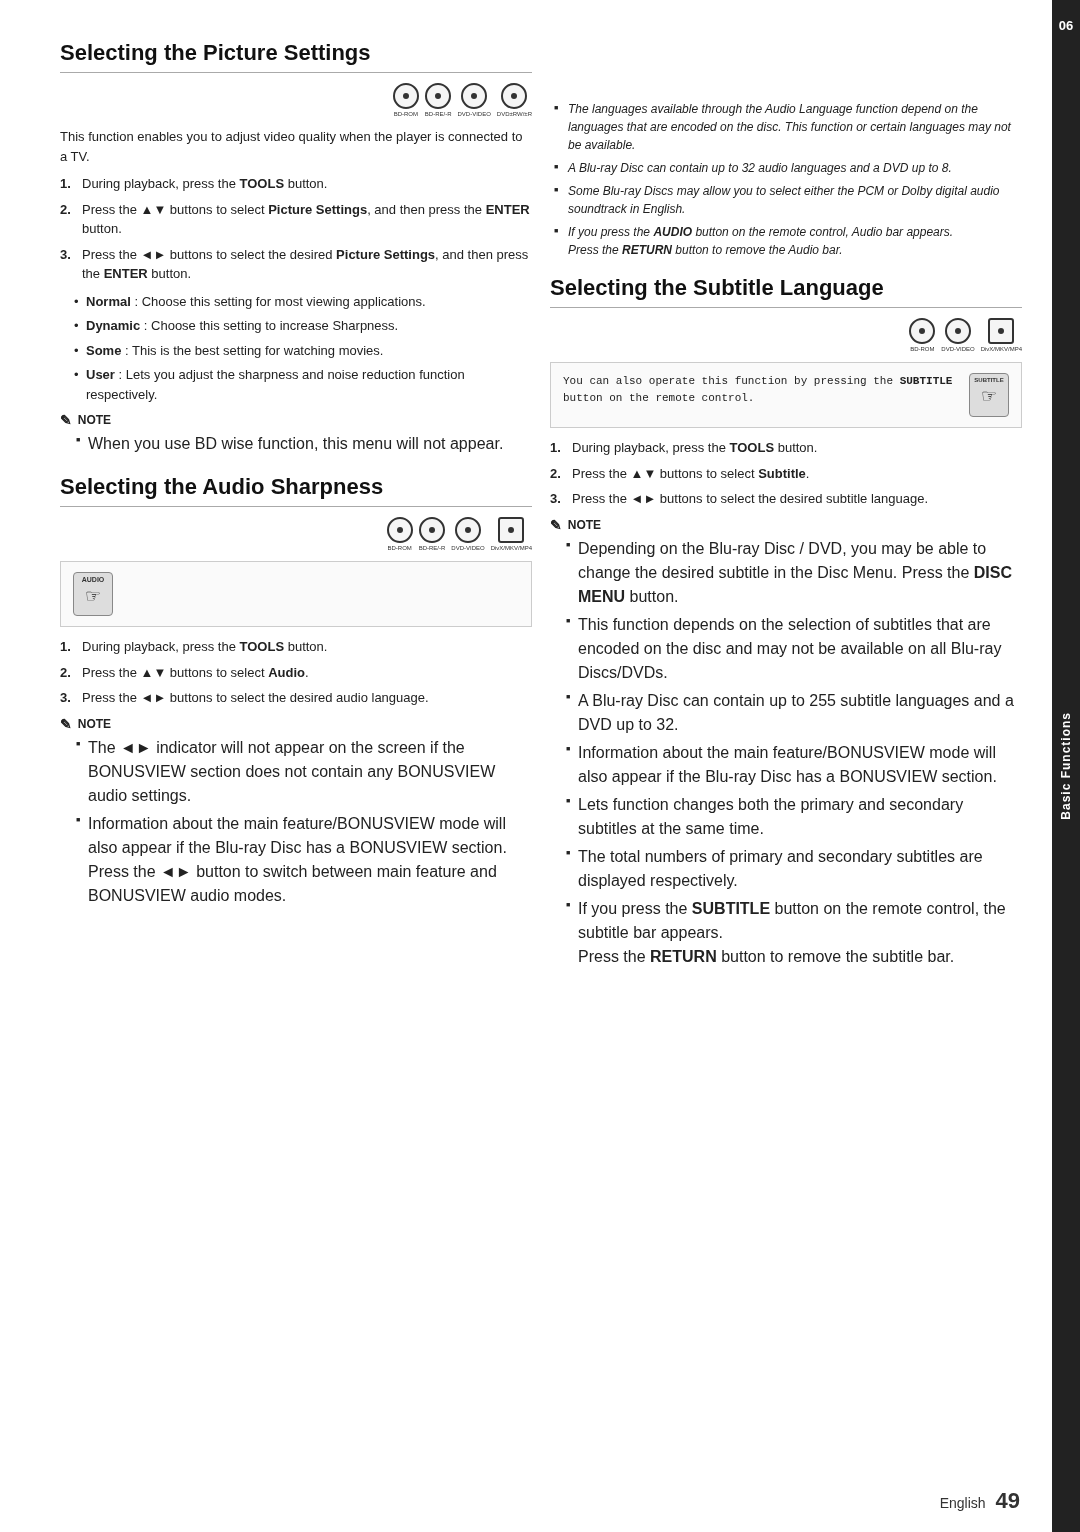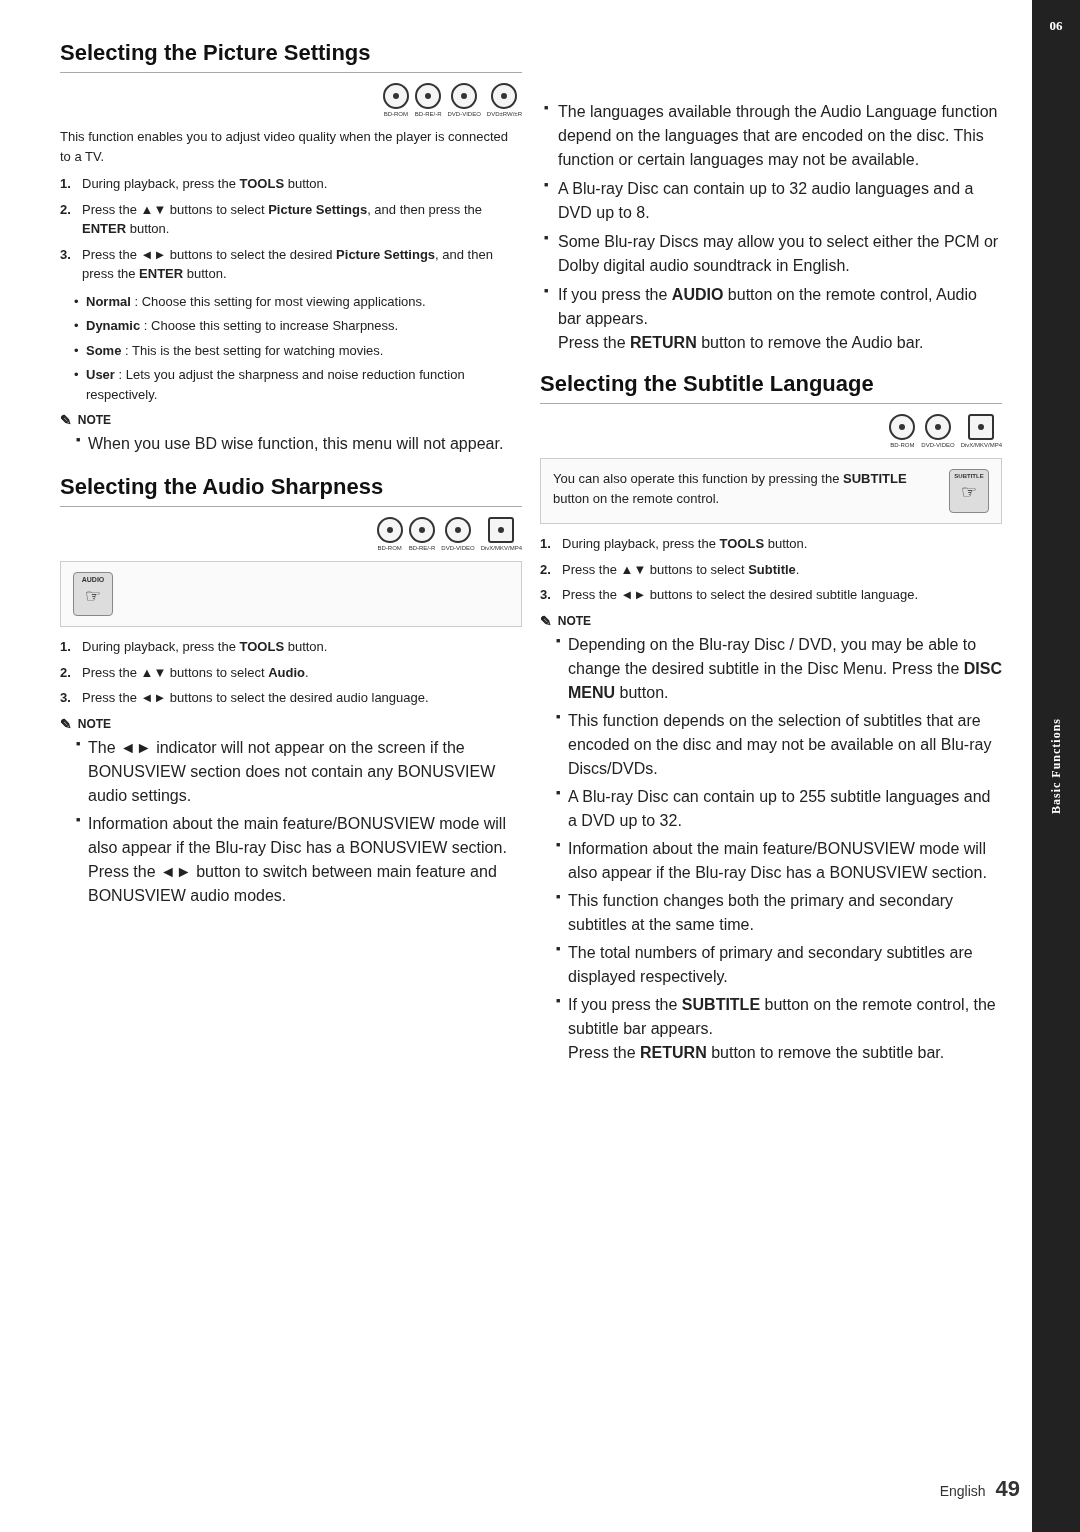--- a/index.html
+++ b/index.html
@@ -26,27 +26,26 @@
     }
     .left-col {
       flex: 1;
       max-width: 480px;
     }
     .right-col {
       flex: 1;
       max-width: 480px;
     }
     .side-tab {
-      width: 48px;
+      width: 28px;
       background: #222;
       display: flex;
       align-items: center;
       justify-content: center;
       position: relative;
-      font-family: Liberation Serif, serif;
     }
     .side-tab-text {
       color: #fff;
       font-size: 12px;
       font-weight: bold;
       writing-mode: vertical-rl;
       text-orientation: mixed;
       transform: rotate(180deg);
       white-space: nowrap;
       letter-spacing: 1px;
@@ -114,22 +113,23 @@
       border: 1px solid #ccc;
       padding: 10px 12px;
       margin: 10px 0;
       display: flex;
       align-items: flex-start;
       gap: 12px;
       background: #fafafa;
     }
     .info-box-text {
       flex: 1;
-      font-size: 13px;
+      font-size: 11px;
       line-height: 1.5;
+      font-family: Liberation Mono, monospace;
     }
     .remote-btn {
       width: 40px;
       height: 44px;
       border: 1px solid #888;
       background: #ddd;
       border-radius: 4px;
       display: flex;
       flex-direction: column;
       align-items: center;
@@ -219,38 +219,39 @@
       left: 0;
       top: 3px;
     }
 
     
     .sq-list {
       list-style: none;
       margin-left: 4px;
     }
     .sq-list li {
-      font-size: 16px;
+      font-size: 12px;
       line-height: 1.5;
       margin-bottom: 5px;
       position: relative;
       padding-left: 14px;
+      font-style: italic;
     }
     .sq-list li::before {
       content: '■';
       font-size: 7px;
       position: absolute;
       left: 0;
       top: 3px;
     }
 
     
     .page-footer {
       position: absolute;
-      bottom: 30px;
+      bottom: 18px;
       right: 60px;
       font-size: 14px;
       color: #333;
     }
     .page-footer .lang {
       margin-right: 6px;
     }
     .page-footer .page-num {
       font-size: 22px;
       font-weight: bold;
@@ -435,21 +436,21 @@
         <div class="note-section">
           <div class="note-title">
             <span class="note-icon">✎</span>
             <span>NOTE</span>
           </div>
           <ul class="note-list">
             <li>Depending on the Blu-ray Disc / DVD, you may be able to change the desired subtitle in the Disc Menu. Press the <strong>DISC MENU</strong> button.</li>
             <li>This function depends on the selection of subtitles that are encoded on the disc and may not be available on all Blu-ray Discs/DVDs.</li>
             <li>A Blu-ray Disc can contain up to 255 subtitle languages and a DVD up to 32.</li>
             <li>Information about the main feature/BONUSVIEW mode will also appear if the Blu-ray Disc has a BONUSVIEW section.</li>
-            <li>This function changes both the primary and secondary subtitles at the same time.</li>
+            <li>Lets function changes both the primary and secondary subtitles at the same time.</li>
             <li>The total numbers of primary and secondary subtitles are displayed respectively.</li>
             <li>If you press the <strong>SUBTITLE</strong> button on the remote control, the subtitle bar appears.<br>Press the <strong>RETURN</strong> button to remove the subtitle bar.</li>
           </ul>
         </div>
       </div>
     </div>
 
   </div>
 
   <div class="side-tab">

